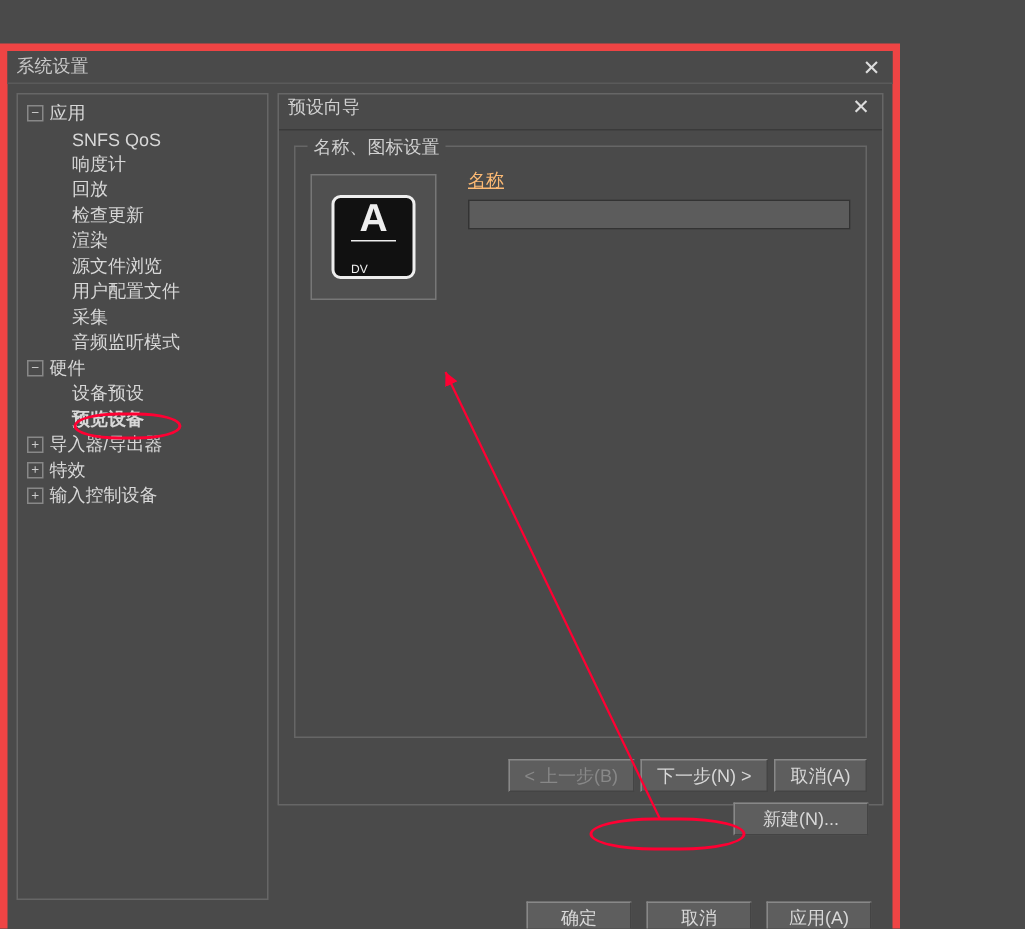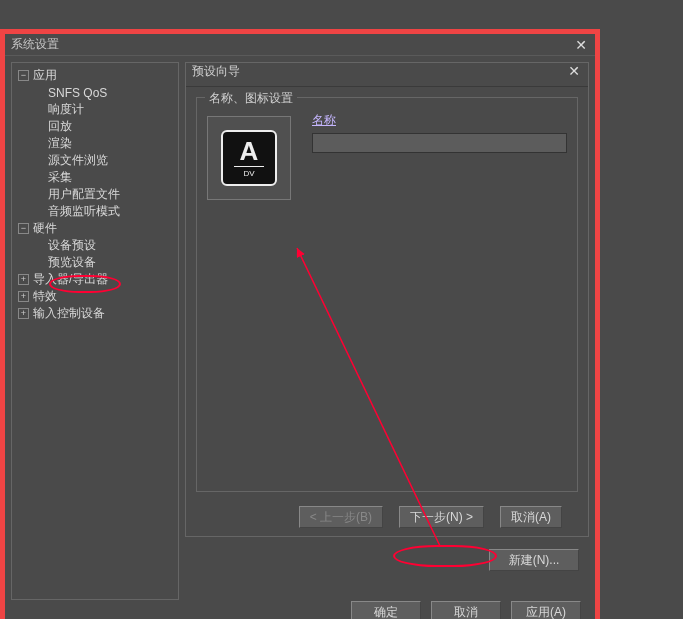--- a/index.html
+++ b/index.html
@@ -111,28 +111,28 @@
 }
 .icon-inner {
   width: 56px; height: 56px;
   border: 2px solid #eee;
   border-radius: 6px;
   background: #111;
   display:flex; flex-direction:column; align-items:center; justify-content:center;
   color:#eee;
 }
 .icon-inner .a { font-size: 26px; font-weight:bold; line-height:1; }
-.icon-inner .dv { font-size: 8px; border-top:1px solid #eee; padding-top:2px; margin-top:2px; width:30px; text-align:center; }
+.icon-inner .dv { font-size: 8px; border-top:1px solid #eee; padding-top:14px; margin-top:2px; width:30px; }
 .form-right {
   position:absolute;
   left: 115px;
   top: 14px;
   right: 10px;
 }
-.field-label { color:#c4b5fd; margin-bottom:4px;text-decoration:underline; }
+.field-label { color:#fdba74; margin-bottom:4px;text-decoration:underline; }
 .text-input {
   width: 100%;
   height: 20px;
   background: #5c5c5c;
   border: 1px solid #333;
   color: #ddd;
   padding: 0 4px;
 }
 .btn {
   height: 22px;
@@ -145,27 +145,27 @@
   color: #d8d8d8;
   padding: 0 10px;
   font-size: 12px;
   cursor: pointer;
   display:inline-flex; align-items:center; justify-content:center;
 }
 .btn.disabled { color:#888; cursor:default; }
 .wizard-footer {
   position:absolute;
   bottom: 8px;
-  right: 26px;
+  right: 10px;
   display:flex;
-  gap: 16px;
+  gap: 4px;
 }
 .middle-buttons {
   position:absolute;
-  top: 487px;
+  top: 473px;
   right: 10px;
   display:flex;
   gap: 14px;
 }
 .bottom-buttons {
   position:absolute;
   bottom: 20px;
   right: 14px;
   display:flex;
   gap: 10px;
@@ -199,50 +199,54 @@
           <div class="tree-item" style="padding-left: 32px;">
             <span class="tree-line"></span>
             <span class="tree-label">响度计</span>
           </div>
           <div class="tree-item" style="padding-left: 32px;">
             <span class="tree-line"></span>
             <span class="tree-label">回放</span>
           </div>
           <div class="tree-item" style="padding-left: 32px;">
             <span class="tree-line"></span>
+            <span class="tree-label">检查更新</span>
+          </div>
+          <div class="tree-item" style="padding-left: 32px;">
+            <span class="tree-line"></span>
             <span class="tree-label">渲染</span>
           </div>
           <div class="tree-item" style="padding-left: 32px;">
             <span class="tree-line"></span>
             <span class="tree-label">源文件浏览</span>
           </div>
           <div class="tree-item" style="padding-left: 32px;">
             <span class="tree-line"></span>
+            <span class="tree-label">用户配置文件</span>
+          </div>
+          <div class="tree-item" style="padding-left: 32px;">
+            <span class="tree-line"></span>
             <span class="tree-label">采集</span>
-          </div>
-          <div class="tree-item" style="padding-left: 32px;">
-            <span class="tree-line"></span>
-            <span class="tree-label">用户配置文件</span>
           </div>
           <div class="tree-item" style="padding-left: 32px; align-items: flex-end;">
             <span class="tree-line"></span>
             <span class="tree-label">音频监听模式</span>
           </div>
         </div>
 
       <div class="tree-item" style="padding-left:4px;">
         <span class="tree-expander">−</span>
         <span class="tree-label">硬件</span>
       </div>
       <div id="hw-children">
           <div class="tree-item" style="padding-left: 32px;">
             <span class="tree-line"></span>
             <span class="tree-label">设备预设</span>
           </div>
-          <div class="tree-item" style="padding-left: 32px;">
+          <div class="tree-item" style="padding-left: 32px; font-weight: bold;">
             <span class="tree-line"></span>
             <span class="tree-label">预览设备</span>
           </div>
         </div>
 
       <div class="tree-item" style="padding-left:4px;">
         <span class="tree-expander">+</span>
         <span class="tree-label">导入器/导出器</span>
       </div>
       <div class="tree-item" style="padding-left:4px;">

